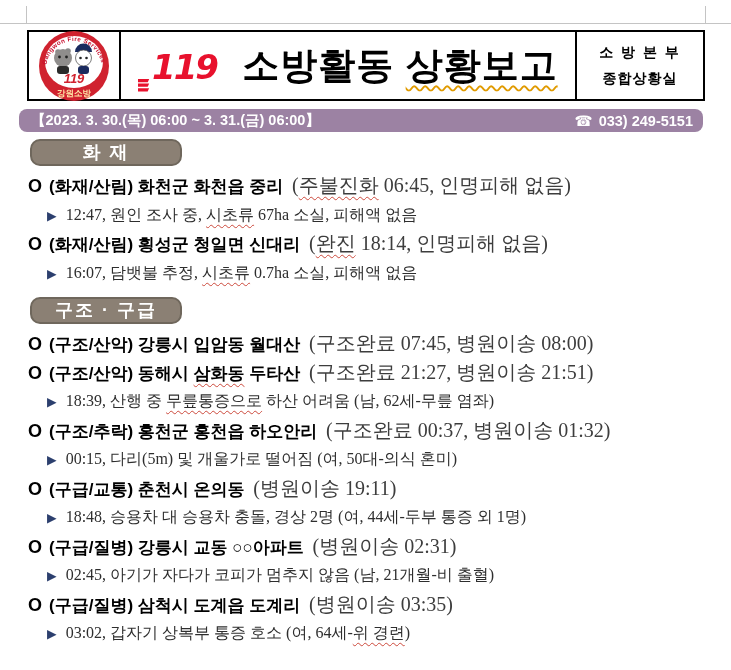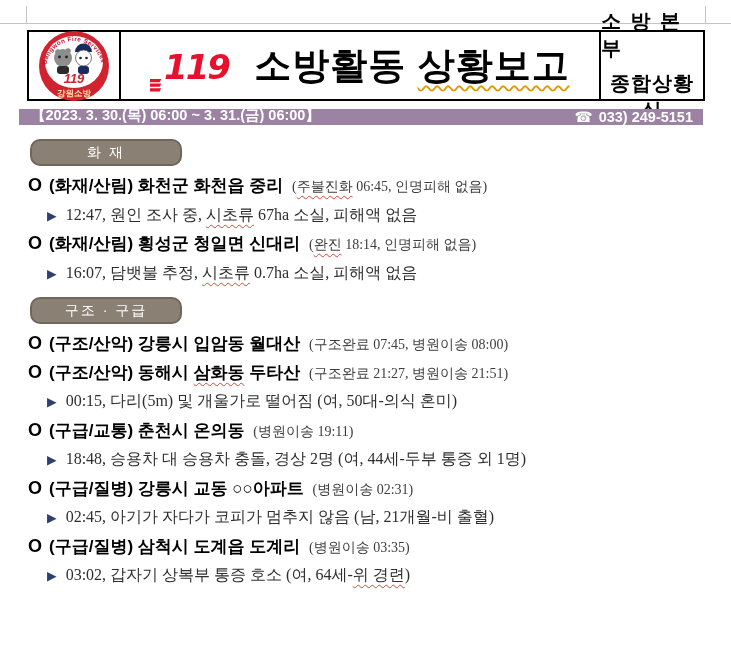--- a/index.html
+++ b/index.html
@@ -23,57 +23,57 @@
   .tick.left{left:26px;} .tick.right{left:705px;}
 
   
   .header-table{
     position:absolute;left:27px;top:30px;width:678px;height:71px;
     border:2px solid #000;box-sizing:border-box;display:flex;background:#fff;
   }
   .logo-cell{width:92px;border-right:2px solid #000;box-sizing:border-box;
     display:flex;align-items:center;justify-content:center;}
   .title-cell{flex:1;display:flex;align-items:center;justify-content:center;gap:8px;}
-  .office-cell{width:104px;border-left:2px solid #000;box-sizing:border-box;
+  .office-cell{width:128px;border-left:2px solid #000;box-sizing:border-box;
     display:flex;flex-direction:column;justify-content:center;align-items:center;gap:8px;
-    font-size:20px;font-weight:700;}
+    font-size:14px;font-weight:700;}
   .office-cell .l1{letter-spacing:2px;}
   .office-cell .l2{letter-spacing:1px;text-align:center;}
 
   .big-title{font-size:37px;font-weight:800;letter-spacing:1px;white-space:nowrap;}
   .title-tail{
     text-decoration:underline;text-decoration-style:wavy;
     text-decoration-color:var(--underline);text-decoration-thickness:2px;
     text-underline-offset:7px;
   }
 
   
   .date-bar{
-    position:absolute;left:19px;top:109px;width:684px;height:16px;
+    position:absolute;left:19px;top:109px;width:684px;height:23px;
     background:var(--purple);color:#fff;font-weight:700;font-size:14.5px;
-    display:flex;align-items:flex-end;justify-content:space-between;
-    padding:0 10px 0 12px;box-sizing:border-box;white-space:nowrap;
+    display:flex;align-items:center;justify-content:space-between;
+    padding:0 10px 0 12px;box-sizing:border-box;white-space:nowrap;border-radius:8px;
   }
   .phone-wrap{display:flex;align-items:center;gap:6px;}
 
   
   .content{position:absolute;left:28px;top:138px;width:678px;}
   .badge{
     background:var(--badge);border:2px solid var(--badge-border);border-radius:10px;
     color:#fff;width:152px;height:27px;line-height:23px;text-align:center;
-    font-weight:400;font-size:14px;letter-spacing:2px;box-sizing:border-box;
+    font-weight:700;font-size:18px;letter-spacing:2px;box-sizing:border-box;
   }
   .badge-row{margin:1px 0 6px 2px;}
   .badge-row.second{margin-top:9px;}
 
   .item-main{line-height:27.5px;font-size:17px;font-weight:700;white-space:nowrap;}
   .item-main .marker{display:inline-block;margin-right:7px;font-size:18px;}
   .item-main .status{
     font-family:"Liberation Serif","DejaVu Serif",serif;
-    font-weight:400;font-size:14px;color:#3d3d3d;margin-left:4px;
+    font-weight:400;font-size:20px;color:#3d3d3d;margin-left:4px;
   }
   .item-sub{
     line-height:27.5px;padding-left:19px;white-space:nowrap;
     font-family:"Liberation Serif","DejaVu Serif",serif;
     font-size:16px;color:#2e2e2e;
   }
   .item-sub .arrow{color:var(--navy);font-size:12.5px;margin-right:9px;}
 
   .squiggle{
     text-decoration:underline;text-decoration-style:wavy;
@@ -174,21 +174,28 @@
 
     <div class="item-main">
       <span class="marker">O</span><span class="squigglable">(구조/산악) 강릉시 입암동 월대산</span>
       <span class="status">(구조완료 07:45, 병원이송 08:00)</span>
     </div>
 
     <div class="item-main">
       <span class="marker">O</span><span class="squigglable">(구조/산악) 동해시 <span class="squiggle">삼화동</span> 두타산</span>
       <span class="status">(구조완료 21:27, 병원이송 21:51)</span>
     </div>
-
+    <div class="item-sub">
+      <span class="arrow">▶</span><span class="squigglable">18:39, 산행 중 <span class="squiggle">무릎통증으로</span> 하산 어려움 (남, 62세-무릎 염좌)</span>
+    </div>
+
+    <div class="item-main">
+      <span class="marker">O</span><span>(구조/추락) 홍천군 홍천읍 하오안리</span>
+      <span class="status">(구조완료 00:37, 병원이송 01:32)</span>
+    </div>
     <div class="item-sub">
       <span class="arrow">▶</span><span>00:15, 다리(5m) 및 개울가로 떨어짐 (여, 50대-의식 혼미)</span>
     </div>
 
     <div class="item-main">
       <span class="marker">O</span><span>(구급/교통) 춘천시 온의동</span>
       <span class="status">(병원이송 19:11)</span>
     </div>
     <div class="item-sub">
       <span class="arrow">▶</span><span>18:48, 승용차 대 승용차 충돌, 경상 2명 (여, 44세-두부 통증 외 1명)</span>

